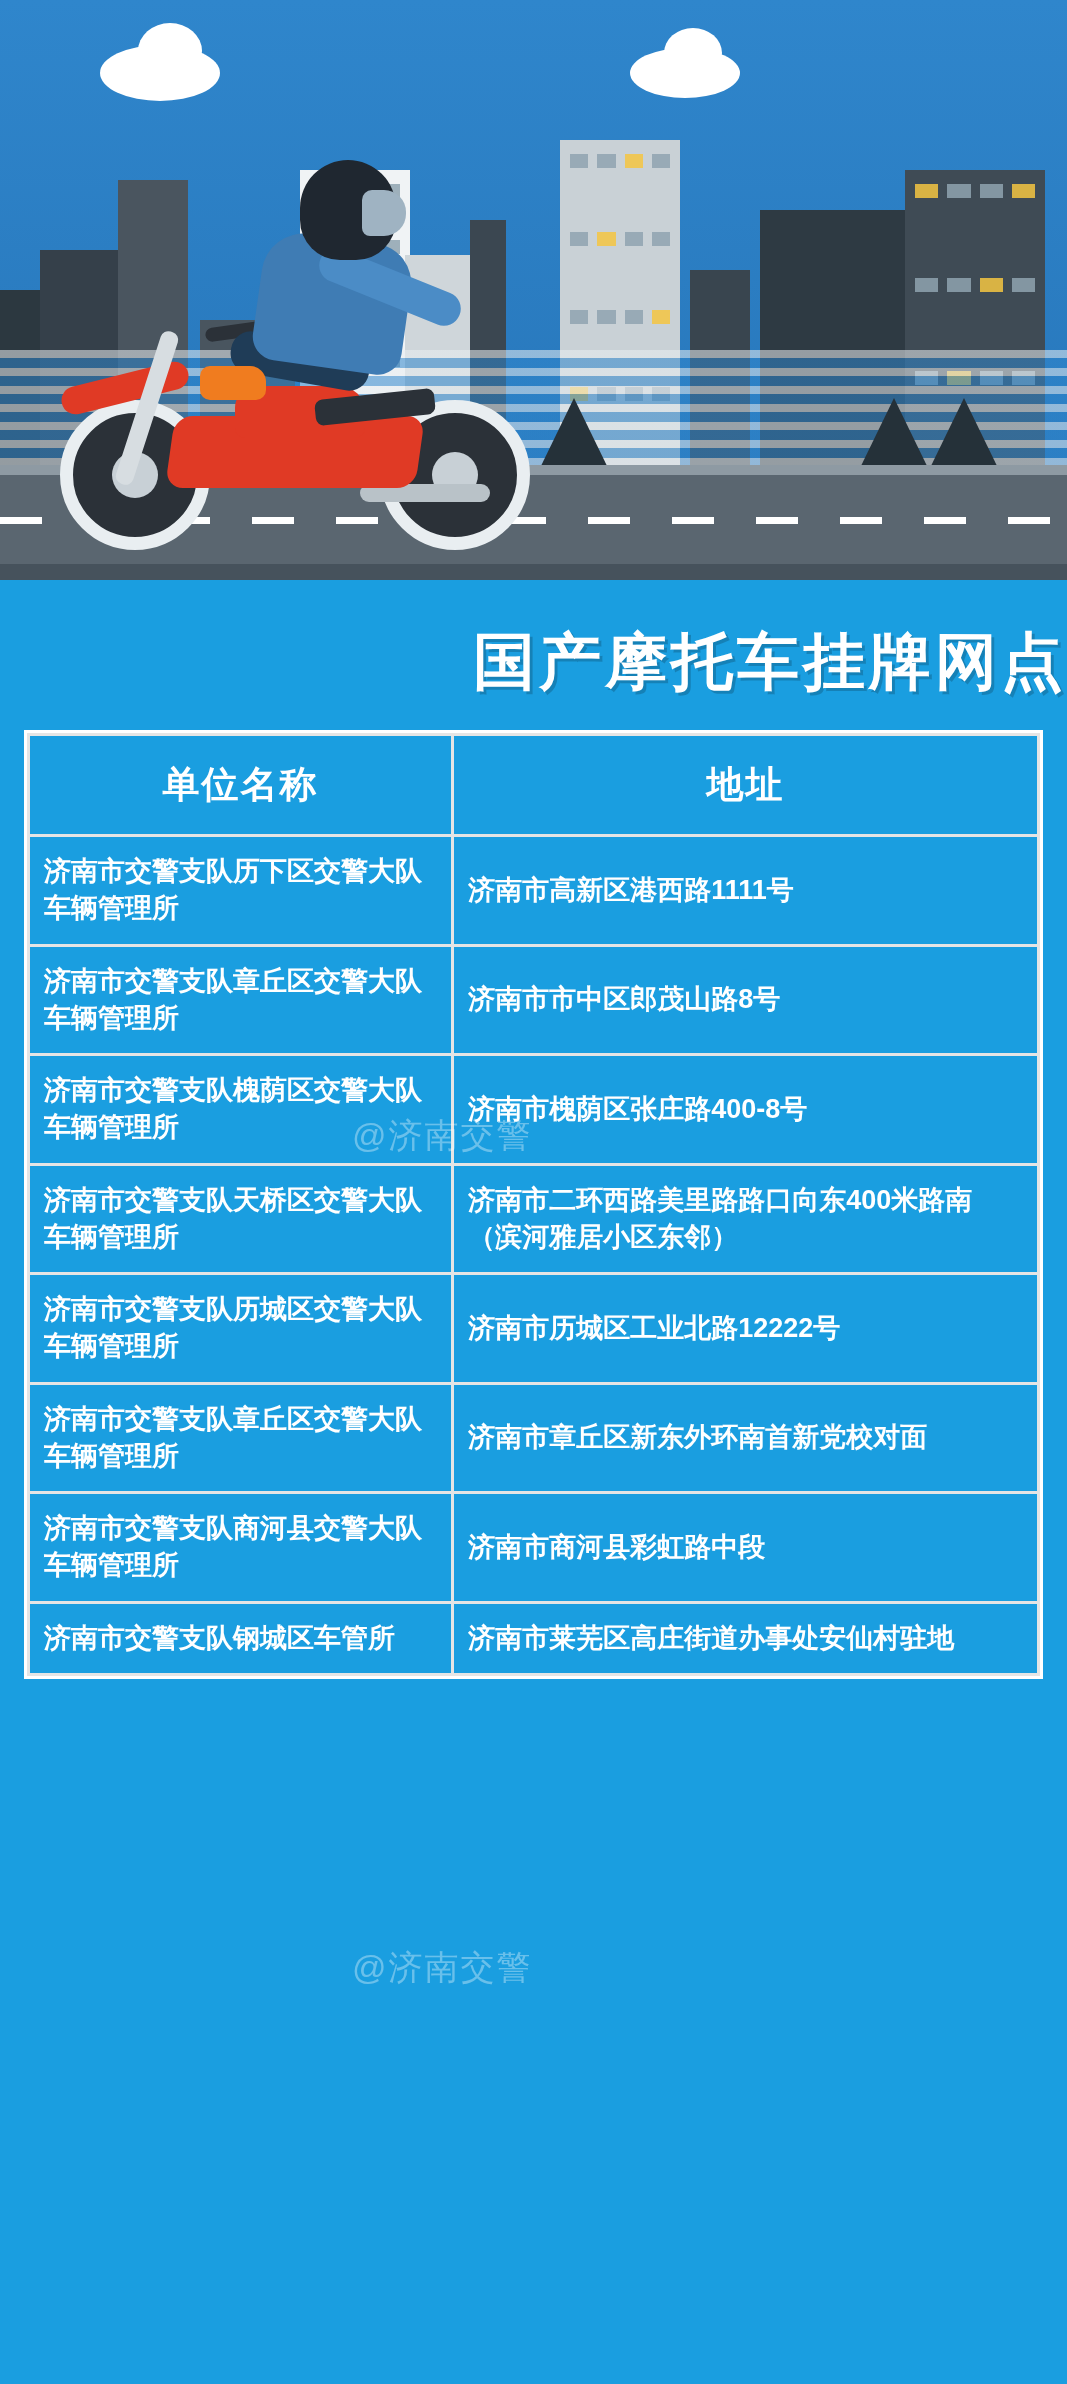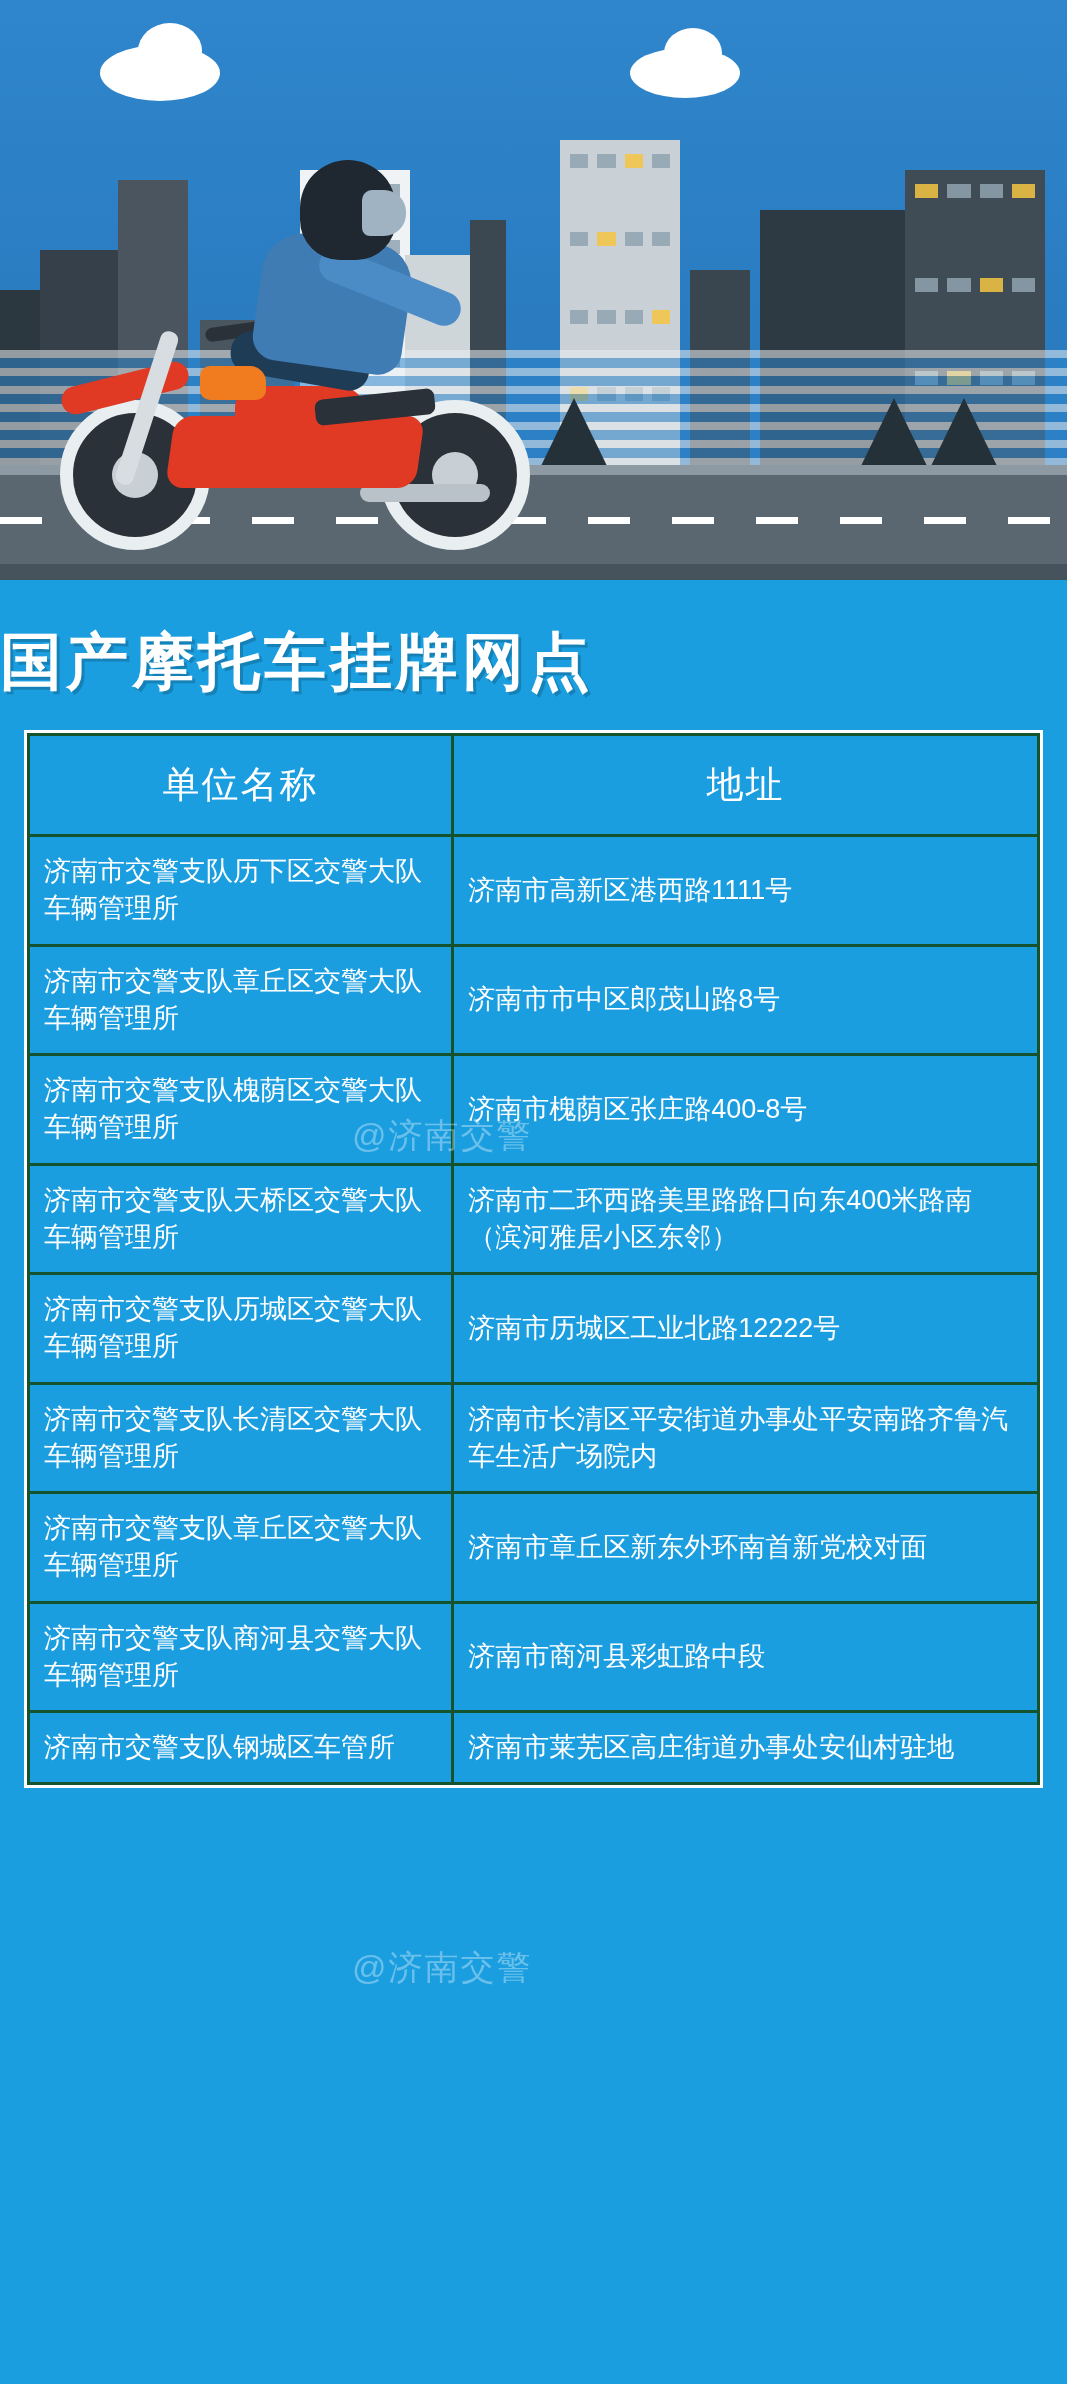--- a/index.html
+++ b/index.html
@@ -263,21 +263,21 @@
     position: absolute;
     left: -10px; top: 206px;
     width: 66px; height: 34px;
     background: #f07c1f;
     border-radius: 10px 16px 10px 10px;
   }
 
   
   .title-wrap {
     padding: 40px 0 26px 0;
-    text-align: left;
+    text-align: right;
   }
   .title {
     display: inline-block;
     color: #ffffff;
     font-size: 62px;
     font-weight: bold;
     letter-spacing: 4px;
     text-shadow: 3px 3px 0 rgba(0,0,0,.18);
   }
 
@@ -287,23 +287,23 @@
     border: 3px solid #ffffff;
     position: relative;
     z-index: 2;
   }
   table.data {
     width: 100%;
     border-collapse: collapse;
     table-layout: fixed;
   }
   table.data th, table.data td {
-    border: 3px solid #14532d;
+    border: 3px solid #e5e5e5;
     color: #ffffff;
-    font-weight: normal;
+    font-weight: bold;
     vertical-align: middle;
   }
   table.data th {
     font-size: 37px;
     padding: 24px 10px;
     text-align: center;
     letter-spacing: 2px;
   }
   table.data td {
     font-size: 27px;
@@ -471,24 +471,20 @@
         </tr>
         <tr>
           <td>济南市交警支队天桥区交警大队车辆管理所</td>
           <td>济南市二环西路美里路路口向东400米路南（滨河雅居小区东邻）</td>
         </tr>
         <tr>
           <td>济南市交警支队历城区交警大队车辆管理所</td>
           <td>济南市历城区工业北路12222号</td>
         </tr>
         <tr>
-          <td>济南市交警支队长清区交警大队车辆管理所</td>
-          <td>济南市长清区平安街道办事处平安南路齐鲁汽车生活广场院内</td>
-        </tr>
-        <tr>
           <td>济南市交警支队章丘区交警大队车辆管理所</td>
           <td>济南市章丘区新东外环南首新党校对面</td>
         </tr>
         <tr>
           <td>济南市交警支队商河县交警大队车辆管理所</td>
           <td>济南市商河县彩虹路中段</td>
         </tr>
         <tr>
           <td>济南市交警支队钢城区车管所</td>
           <td>济南市莱芜区高庄街道办事处安仙村驻地</td>

